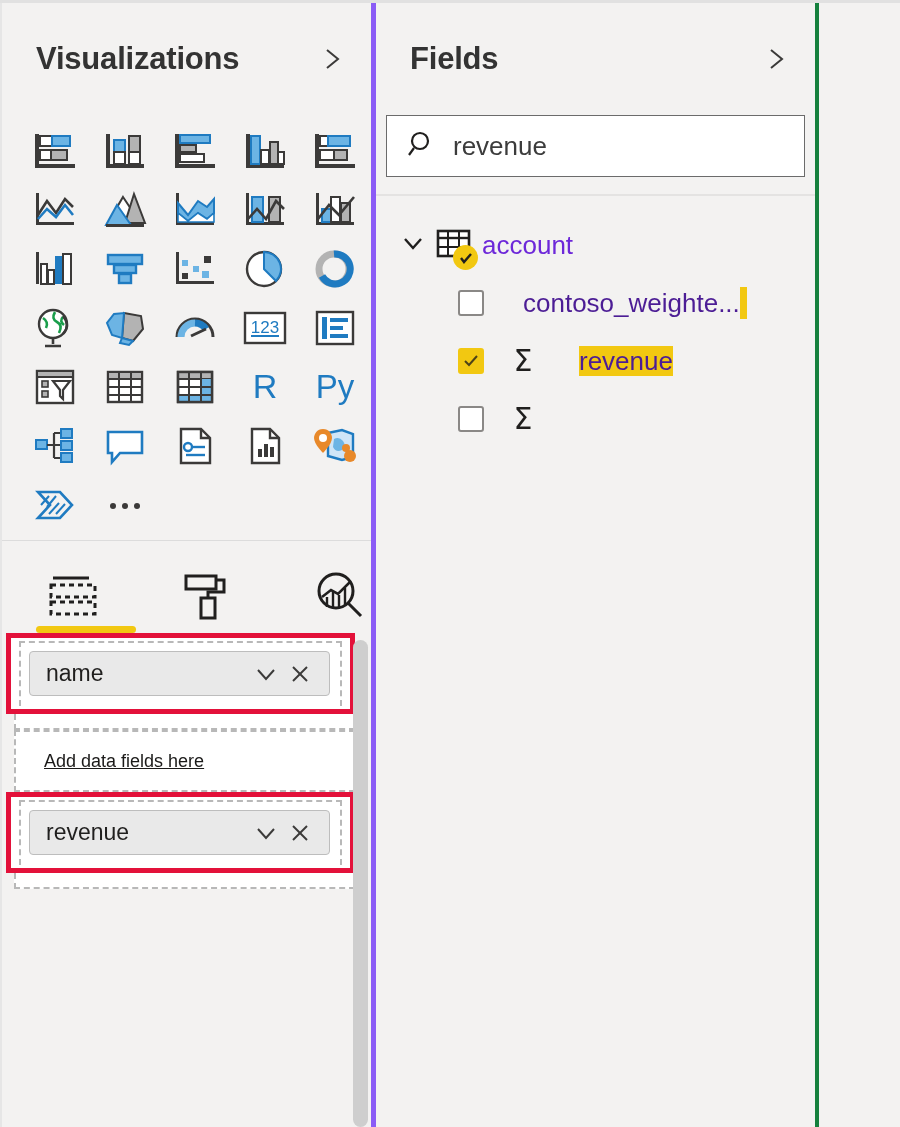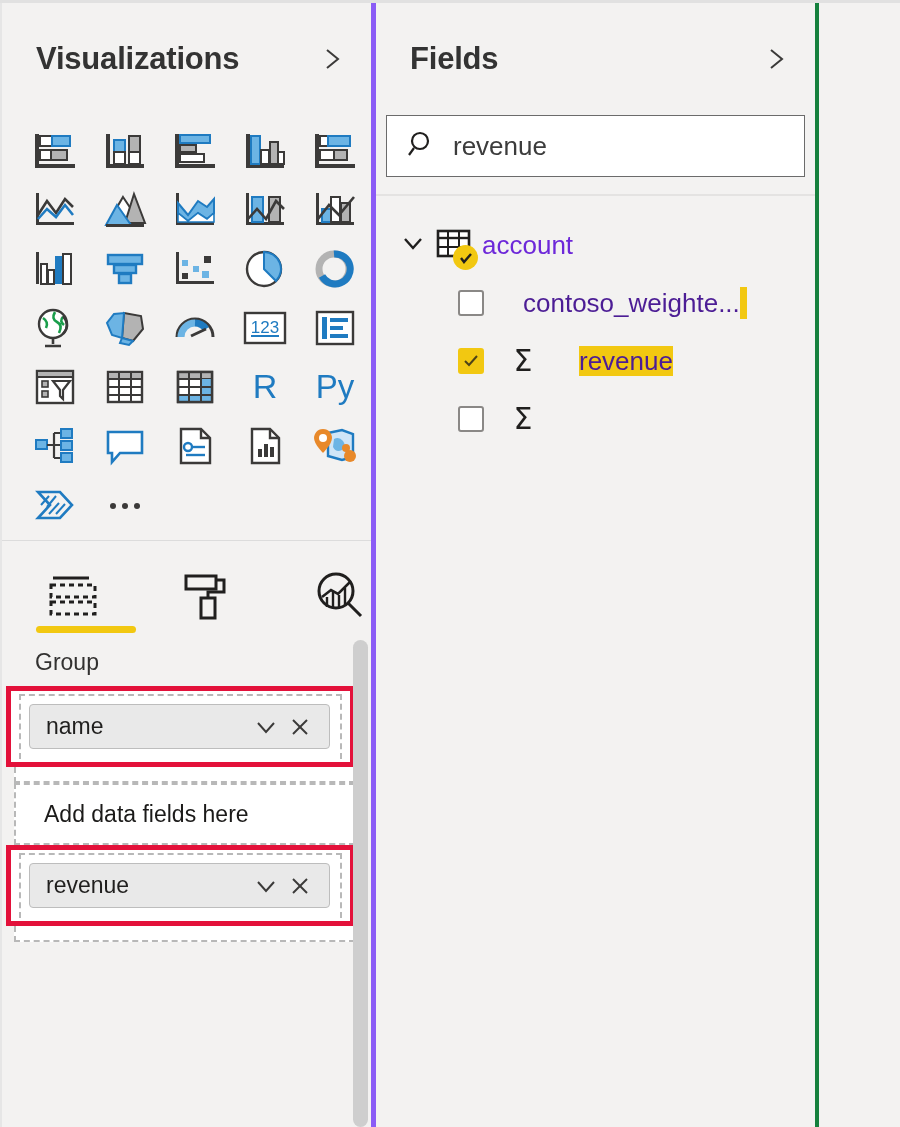--- a/index.html
+++ b/index.html
@@ -109,22 +109,23 @@
     padding: 9px 10px;
     min-height: 58px;
   }
   .well-zone.empty {
     display: flex;
     align-items: center;
     padding: 0 0 0 28px;
     height: 62px;
   }
   .placeholder-text {
-    font-size: 23px;
+    font-size: 18px;
     color: #1b1a19;
+    text-decoration: underline;
   }
   .field-pill {
     height: 45px;
     border: 1px solid #bdbdbd;
     border-radius: 4px;
     background: #e9e9e9;
     display: flex;
     align-items: center;
     padding: 0 12px 0 16px;
   }
@@ -636,21 +637,20 @@
           <line x1="21" y1="23" x2="21" y2="39" stroke="#201f1e" stroke-width="2.4"></line>
           <line x1="27" y1="26" x2="27" y2="38" stroke="#201f1e" stroke-width="2.4"></line>
           <line x1="33" y1="19" x2="33" y2="36" stroke="#201f1e" stroke-width="2.4"></line>
           <line x1="36" y1="34" x2="49" y2="47" stroke="#201f1e" stroke-width="3"></line>
         </svg>
       </div>
     </div>
 
     <div class="wells">
 
-      <div class="well-label">Group</div>
       <div class="hl-frame">
         <div class="inner-dash">
           <div class="field-pill">
             <span class="pill-name">name</span>
             <span class="pill-btn">
               <svg width="26" height="26" viewBox="0 0 26 26">
                   <polyline points="5,9 13,18 21,9" fill="none" stroke="#3b3a39" stroke-width="2"></polyline>
                 </svg>
             </span>
             <span class="pill-btn">

